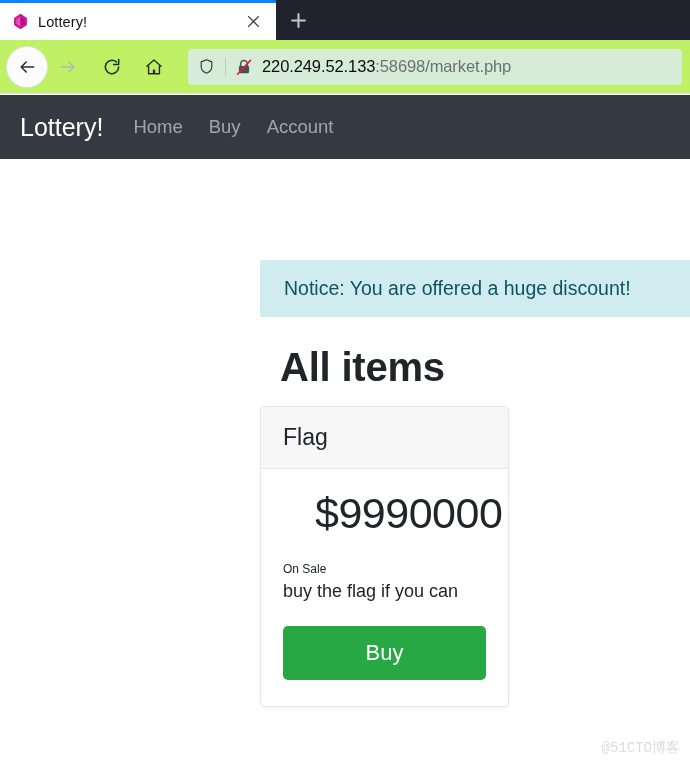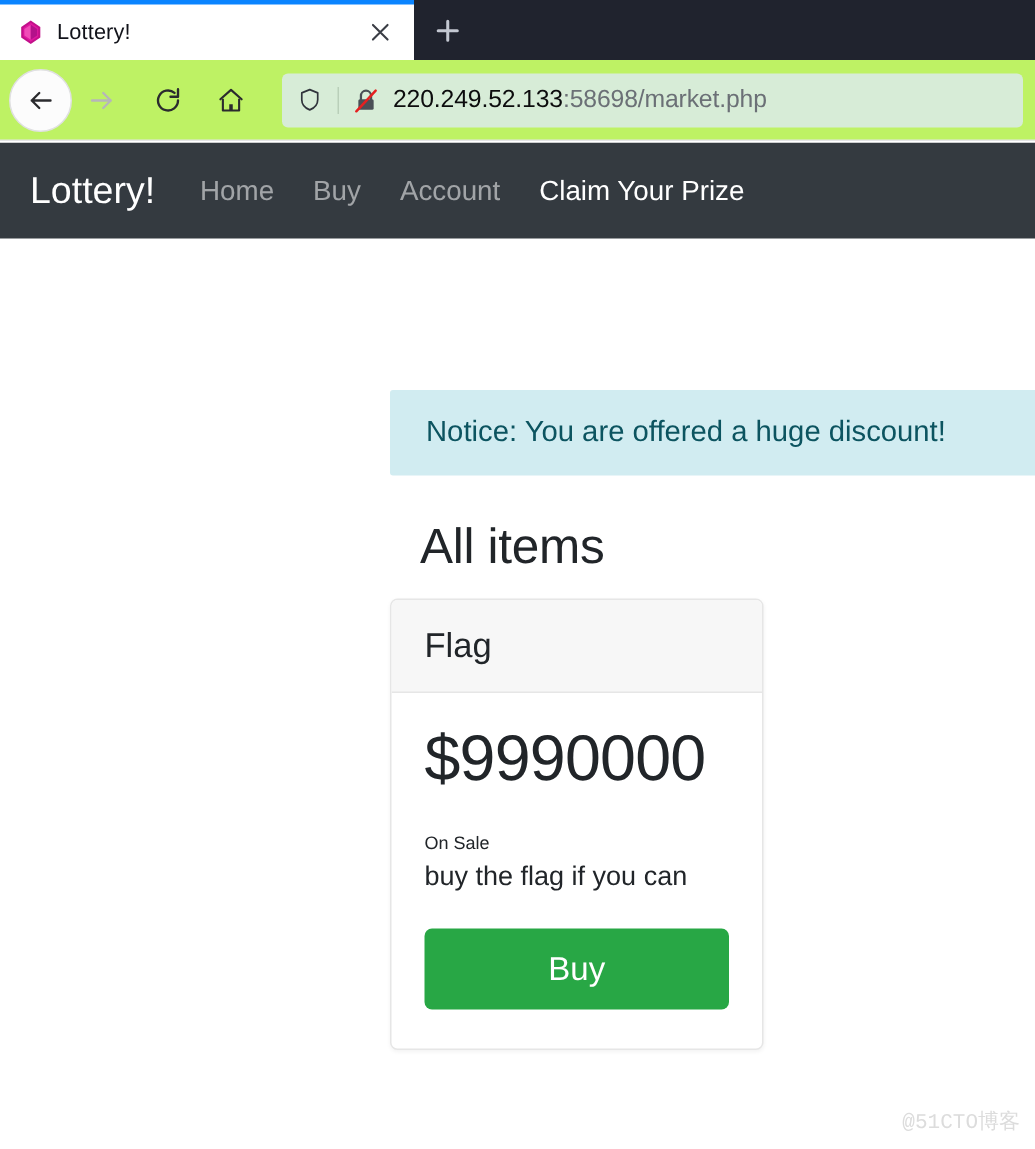--- a/index.html
+++ b/index.html
@@ -170,23 +170,23 @@
     background: #d1ecf1;
     color: #0c5460;
     font-size: 19.5px;
     padding: 17px 24px;
     width: 460px;   
     white-space: nowrap;
     border-radius: 2px;
   }
 
   .page-title {
-    font-size: 33px;
-    color: #212529;
-    font-weight: normal;
+    font-size: 40px;
+    color: #212529;
+    font-weight: bold;
     margin: 28px 0 16px 20px;
     letter-spacing: -.2px;
   }
 
   .card {
     width: 249px;
     margin-left: 0px;
     background: #ffffff;
     border: 1px solid #e6e6e6;
     border-radius: 5px;
@@ -201,20 +201,21 @@
     color: #212529;
   }
   .card-body { padding: 20px 22px 26px 22px; }
 
   .price {
     font-size: 43px;
     color: #212529;
     letter-spacing: -.5px;
     margin-bottom: 24px;
     white-space: nowrap;
+    margin-left: 32px;
   }
   .item-status {
     font-size: 12px;
     color: #212529;
     margin-bottom: 5px;
   }
   .item-desc {
     font-size: 18px;
     color: #212529;
     margin-bottom: 24px;
@@ -318,21 +319,20 @@
   </div>
 
   <div class="viewport">
 
     <div class="sitenav">
       <div class="brand">Lottery!</div>
       <div class="navlinks">
         <a class="navlink">Home</a>
         <a class="navlink">Buy</a>
         <a class="navlink">Account</a>
-        <a class="navlink active">Claim Your Prize</a>
       </div>
     </div>
 
     <div class="content">
 
       <div class="alert">Notice: You are offered a huge discount!</div>
 
       <h1 class="page-title">All items</h1>
 
       <div class="card">

